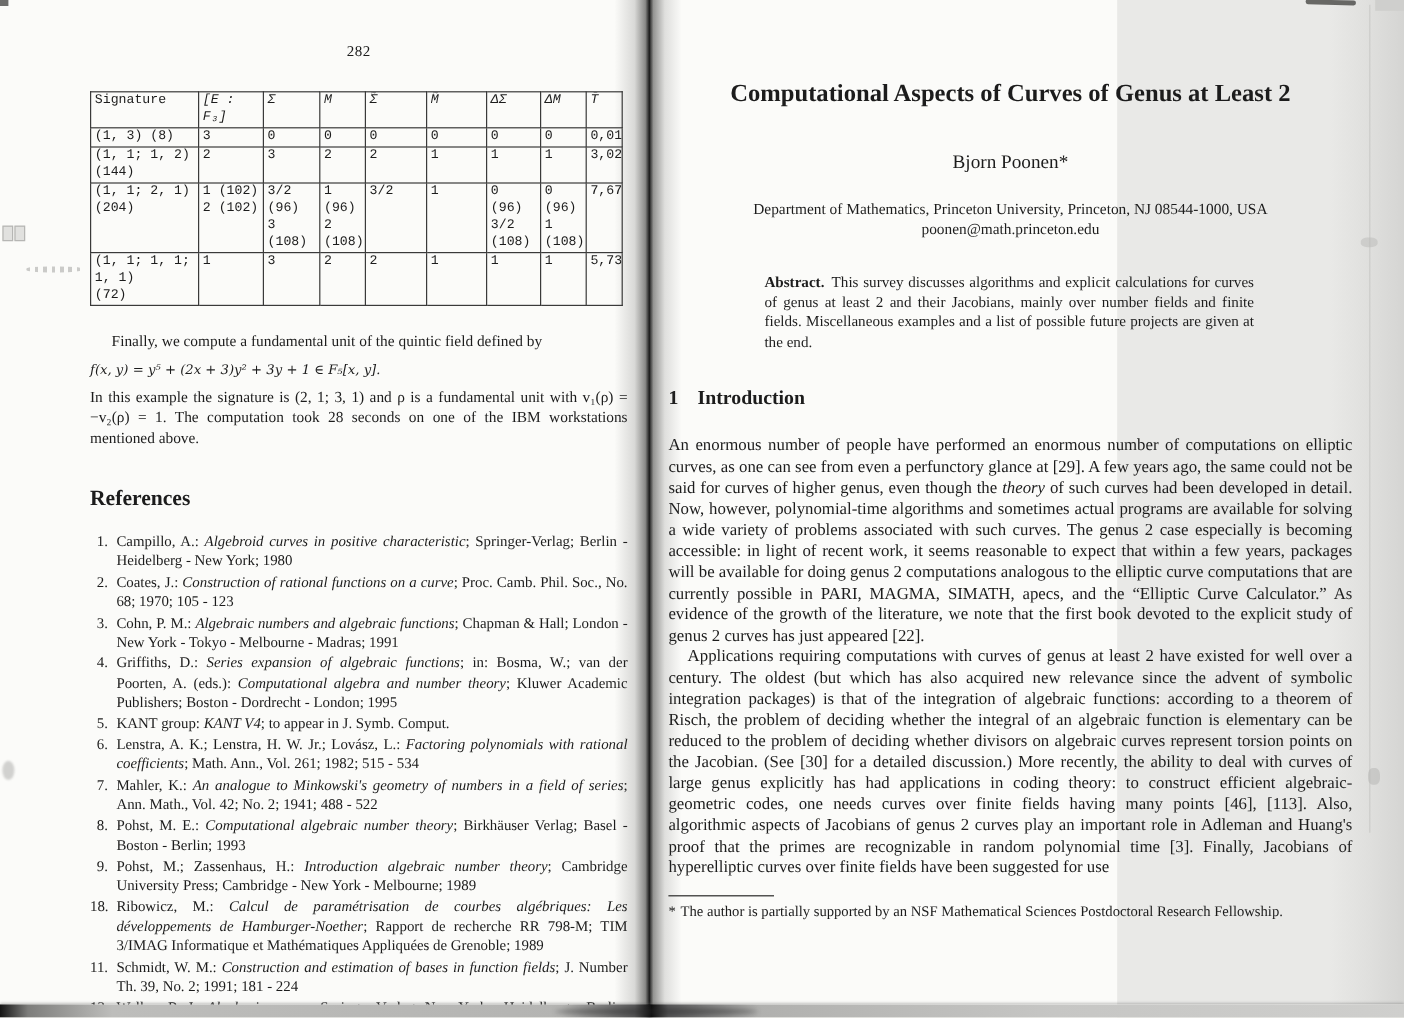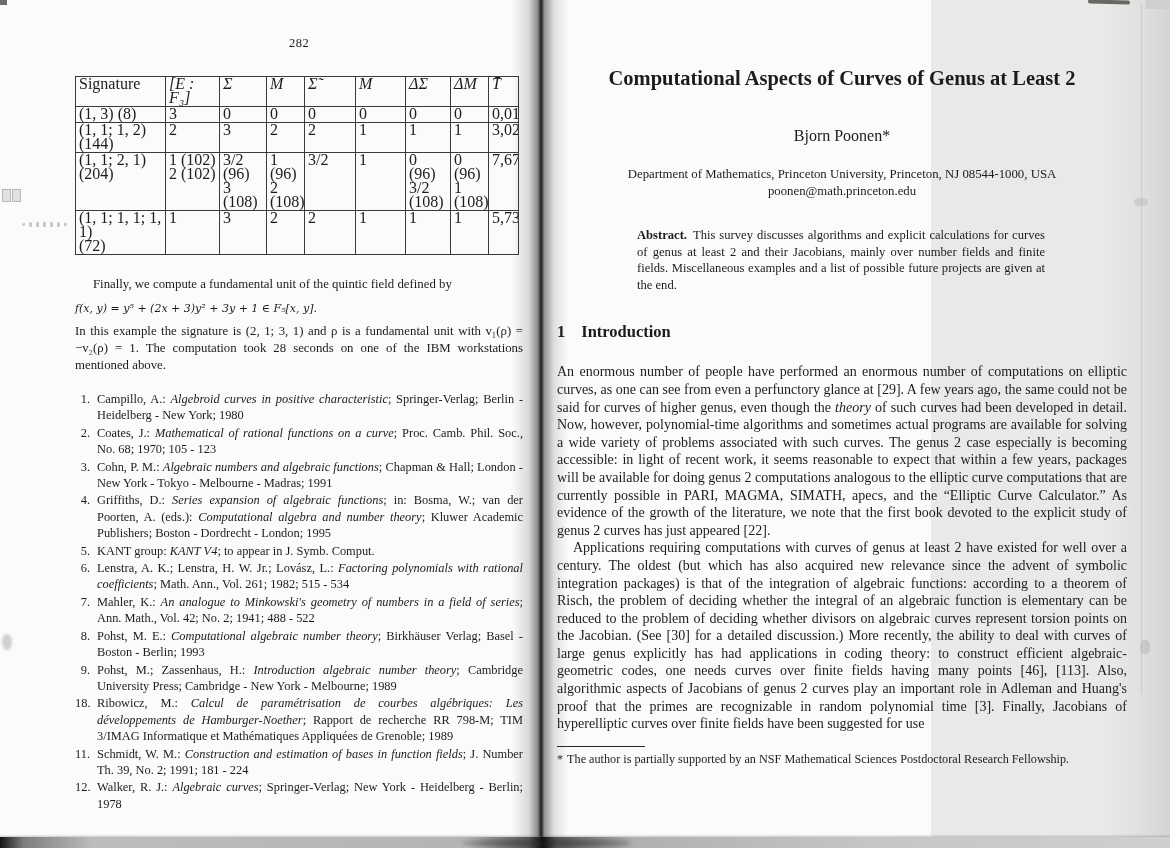--- a/index.html
+++ b/index.html
@@ -8,22 +8,22 @@
            font-family:"Liberation Serif", serif; color:#1c1c1c; }
 
   
   .page { position:absolute; top:0; height:838px; overflow:hidden; }
   .page.left  { left:20px;  width:505px; padding-left:55px; padding-right:2px; }
   .page.right { left:555px; width:575px; padding-left:2px;  padding-right:3px; }
 
   
   .pagenum { margin-top:36px; text-align:center; font-size:12.5px; letter-spacing:.5px; }
   table.sigtable { margin-top:25px; border-collapse:collapse; table-layout:fixed;
-                   width:443px; font-size:16px; line-height:14px;
-                   font-family:Liberation Serif, serif; }
+                   width:443px; font-size:11px; line-height:14px;
+                   font-family:Liberation Mono, monospace; }
   .sigtable th, .sigtable td { border:1px solid #3a3a3a; padding:0 3px 1px 3px;
                    text-align:left; vertical-align:top; font-weight:normal;
                    white-space:pre-line; overflow:hidden; }
   .sigtable th { font-style:italic; }
   .sigtable th:first-child { font-style:normal; }
   .lp-para { margin-top:19px; font-size:12.8px; line-height:17px; text-align:justify; }
   .lp-para.first { text-indent:18px; margin-top:21px; }
   .lp-para.nojust { margin-top:8px; }
   .equation { margin:9px 0 0 0; text-align:left; font-style:italic;
               font-size:11px; font-family:"DejaVu Serif", serif; }
@@ -169,28 +169,29 @@
             <td>1</td>
             <td>5,736</td>
           </tr>
         </tbody>
       </table>
 
     <p class="lp-para first">Finally, we compute a fundamental unit of the quintic field defined by</p>
     <div class="equation">f(x, y) = y⁵ + (2x + 3)y² + 3y + 1 ∈ F₅[x, y].</div>
     <p class="lp-para nojust">In this example the signature is (2, 1; 3, 1) and ρ is a fundamental unit with v₁(ρ) = −v₂(ρ) = 1. The computation took 28 seconds on one of the IBM workstations mentioned above.</p>
 
+    <h2 class="refs-title">References</h2>
     <div class="refs">
         <div class="ref">
           <span class="num">1.</span>
           <span class="body">Campillo, A.: <i>Algebroid curves in positive characteristic</i>; Springer-Verlag; Berlin - Heidelberg - New York; 1980</span>
         </div>
         <div class="ref">
           <span class="num">2.</span>
-          <span class="body">Coates, J.: <i>Mathematical of rational functions on a curve</i>; Proc. Camb. Phil. Soc., No. 68; 1970; 105 - 123</span>
+          <span class="body">Coates, J.: <i>Construction of rational functions on a curve</i>; Proc. Camb. Phil. Soc., No. 68; 1970; 105 - 123</span>
         </div>
         <div class="ref">
           <span class="num">3.</span>
           <span class="body">Cohn, P. M.: <i>Algebraic numbers and algebraic functions</i>; Chapman &amp; Hall; London - New York - Tokyo - Melbourne - Madras; 1991</span>
         </div>
         <div class="ref">
           <span class="num">4.</span>
           <span class="body">Griffiths, D.: <i>Series expansion of algebraic functions</i>; in: Bosma, W.; van der Poorten, A. (eds.): <i>Computational algebra and number theory</i>; Kluwer Academic Publishers; Boston - Dordrecht - London; 1995</span>
         </div>
         <div class="ref">

